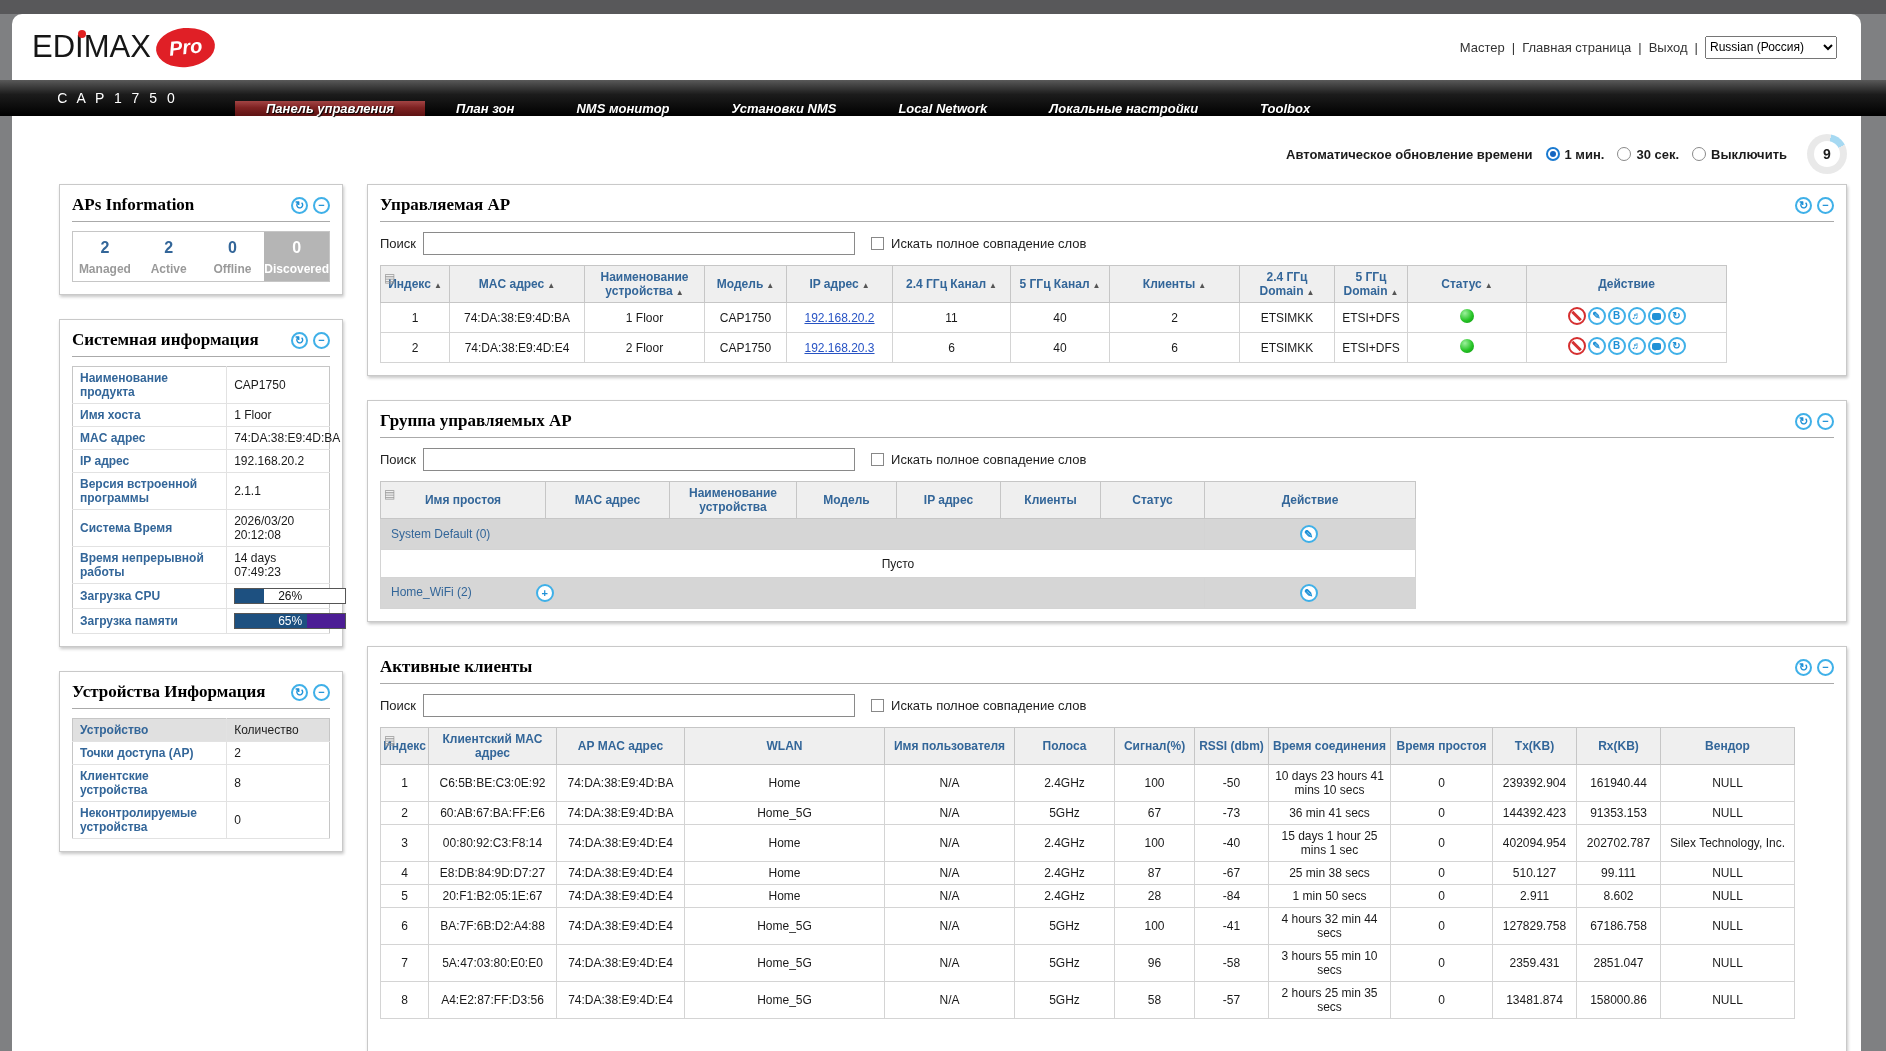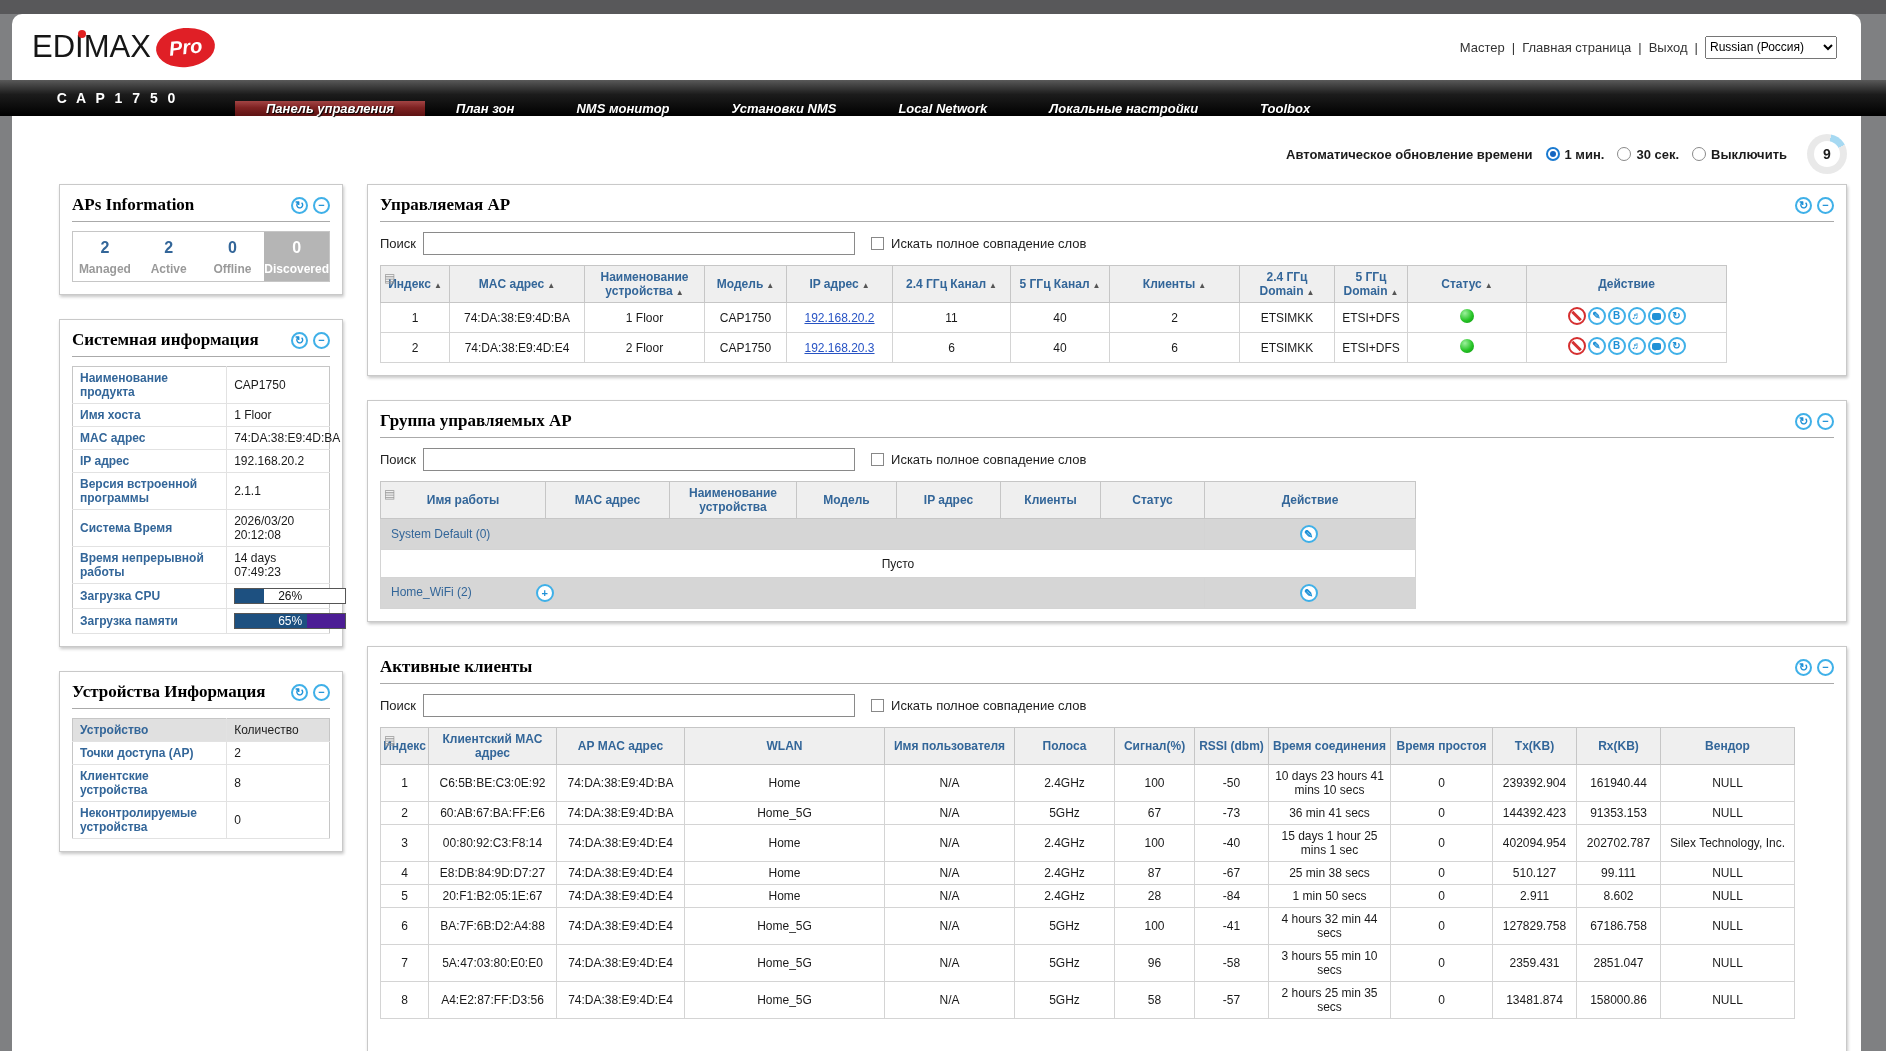--- a/index.html
+++ b/index.html
@@ -21,21 +21,21 @@
   
   .topbar { display:flex; align-items:center; gap:7px; font-size:13px; color:#333; }
   .tlink { cursor:pointer; }
   .tsep { color:#333; }
   .lang-select { height:23px; font-size:12px; width:132px; font-family:"Liberation Sans",sans-serif; }
 
   
   .navbar { height:36px; background:linear-gradient(#595959 0%, #1c1c1c 40%, #000 100%);
             display:flex; align-items:stretch; color:#fff; }
   .nav-dev { width:235px; display:flex; align-items:center; justify-content:center;
-             font-weight:bold; letter-spacing:3px; font-size:14px; }
+             font-weight:normal; letter-spacing:3px; font-size:14px; }
   .nav-item { display:flex; align-items:center; padding:0 31px; font-weight:bold; font-size:13px;
               text-shadow:1px 1px 1px #000; cursor:pointer; white-space:nowrap; }
   .nav-item.active { background:linear-gradient(#a24444, #7e2222 45%, #5e1212); }
 
   
   .content { margin:0 25px 0 12px; background:#fff; height:935px; overflow:hidden; }
   .arbar { display:flex; justify-content:flex-end; align-items:center;
            padding:18px 14px 2px 0; font-size:13px; font-weight:bold; color:#1b1b1b; }
   .ar-opt { display:flex; align-items:center; margin-left:13px; cursor:pointer; }
   .radio { width:14px; height:14px; border:1px solid #8a8a8a; border-radius:50%; background:#fff;
@@ -432,21 +432,21 @@
                 <col style="width: 124px;">
                 <col style="width: 127px;">
                 <col style="width: 100px;">
                 <col style="width: 104px;">
                 <col style="width: 100px;">
                 <col style="width: 104px;">
                 <col style="width: 211px;">
               </colgroup>
               <thead>
                 <tr>
-                  <th><span class="doc">▤</span><span>Имя работы</span></th>
+                  <th><span class="doc">▤</span><span>Имя простоя</span></th>
                   <th><span>MAC адрес</span></th>
                   <th><span>Наименование устройства</span></th>
                   <th><span>Модель</span></th>
                   <th><span>IP адрес</span></th>
                   <th><span>Клиенты</span></th>
                   <th><span>Статус</span></th>
                   <th><span>Действие</span></th>
                 </tr>
               </thead>
               <tbody>

